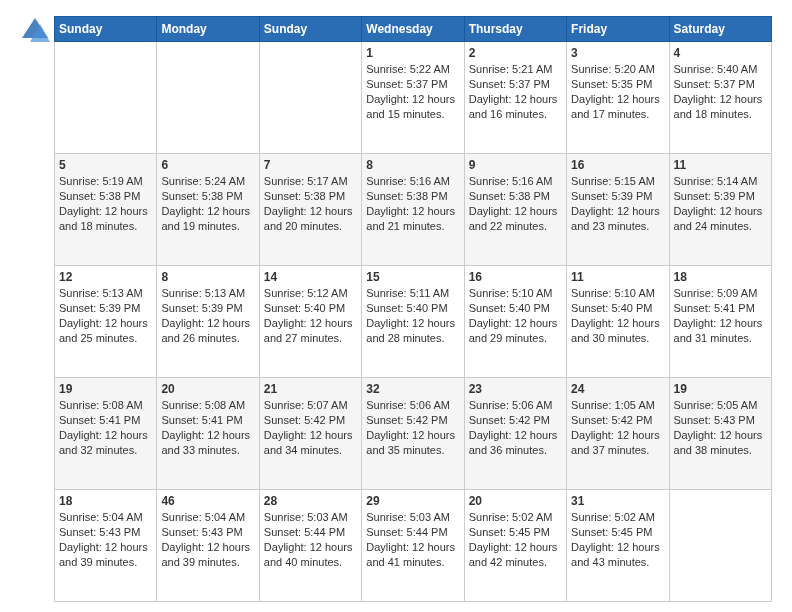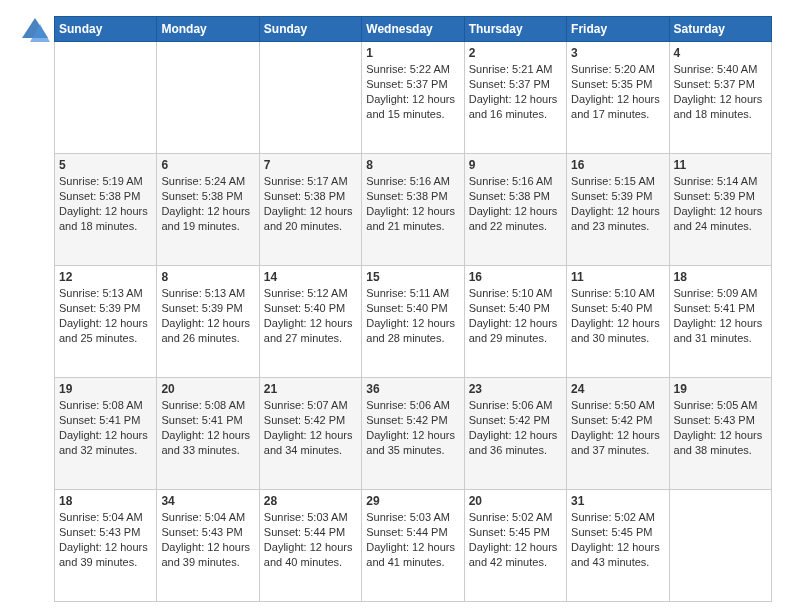--- a/index.html
+++ b/index.html
@@ -285,36 +285,36 @@
 and 33 minutes.</div>
           </td>
           <td>
             <span class="day-num">21</span>
             <div class="day-info">Sunrise: 5:07 AM
 Sunset: 5:42 PM
 Daylight: 12 hours
 and 34 minutes.</div>
           </td>
           <td>
-            <span class="day-num">36</span>
+            <span class="day-num">32</span>
             <div class="day-info">Sunrise: 5:06 AM
 Sunset: 5:42 PM
 Daylight: 12 hours
 and 35 minutes.</div>
           </td>
           <td>
             <span class="day-num">23</span>
             <div class="day-info">Sunrise: 5:06 AM
 Sunset: 5:42 PM
 Daylight: 12 hours
 and 36 minutes.</div>
           </td>
           <td>
             <span class="day-num">24</span>
-            <div class="day-info">Sunrise: 5:50 AM
+            <div class="day-info">Sunrise: 1:05 AM
 Sunset: 5:42 PM
 Daylight: 12 hours
 and 37 minutes.</div>
           </td>
           <td>
             <span class="day-num">19</span>
             <div class="day-info">Sunrise: 5:05 AM
 Sunset: 5:43 PM
 Daylight: 12 hours
 and 38 minutes.</div>
@@ -322,21 +322,21 @@
         </tr>
         <tr>
           <td>
             <span class="day-num">18</span>
             <div class="day-info">Sunrise: 5:04 AM
 Sunset: 5:43 PM
 Daylight: 12 hours
 and 39 minutes.</div>
           </td>
           <td>
-            <span class="day-num">34</span>
+            <span class="day-num">46</span>
             <div class="day-info">Sunrise: 5:04 AM
 Sunset: 5:43 PM
 Daylight: 12 hours
 and 39 minutes.</div>
           </td>
           <td>
             <span class="day-num">28</span>
             <div class="day-info">Sunrise: 5:03 AM
 Sunset: 5:44 PM
 Daylight: 12 hours

